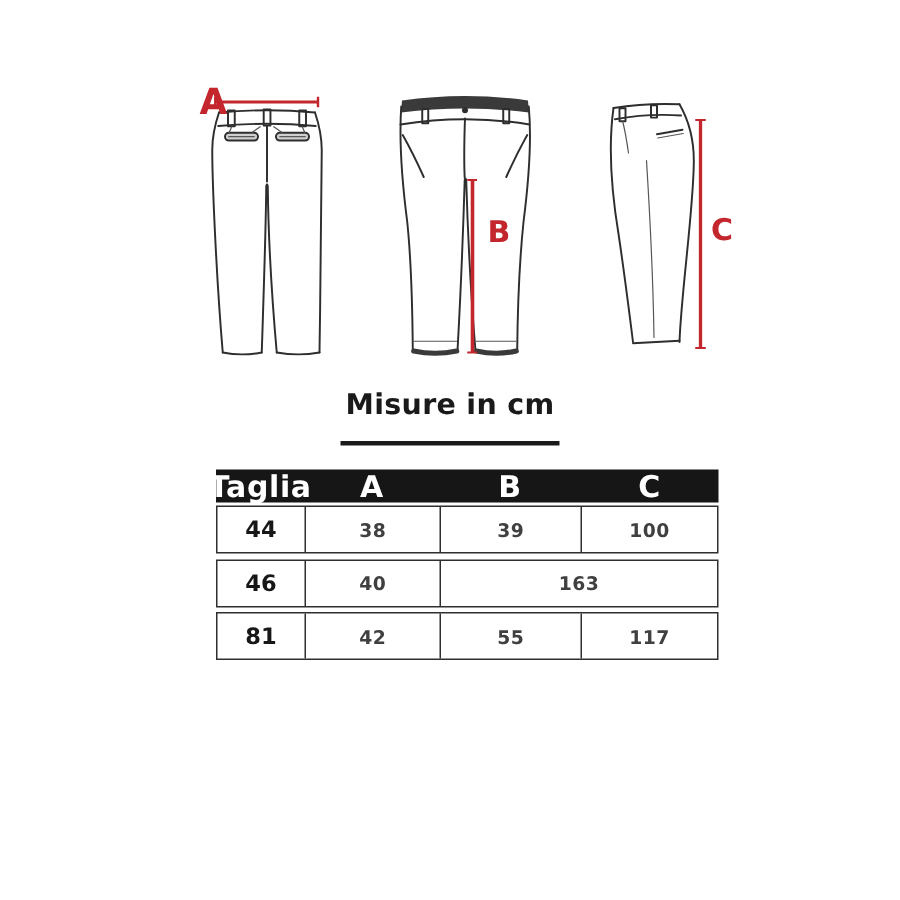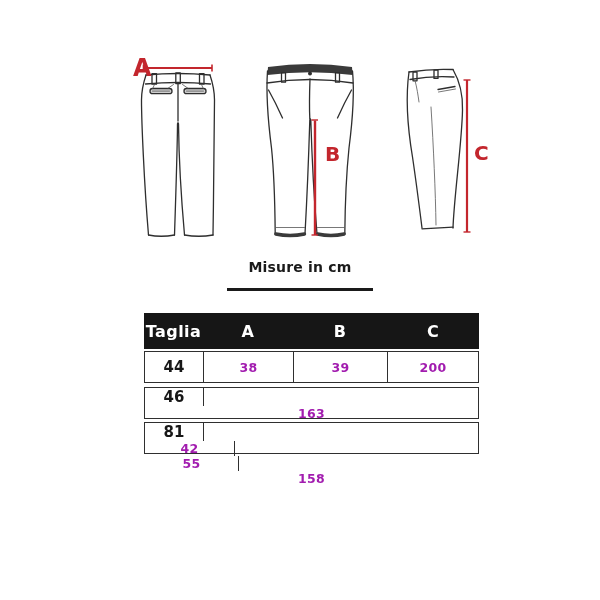--- a/index.html
+++ b/index.html
@@ -15,40 +15,40 @@
   g.red-ln > line{stroke:var(--accent-red,#c3262d);}
   
   .measure-label{
     position:absolute;color:var(--accent-red,#c3262d);font-weight:bold;line-height:1;
   }
   #label-a{left:133px;top:56px;font-size:24px;}
   #label-b{left:325px;top:144px;font-size:20px;}
   #label-c{left:474px;top:143px;font-size:20px;}
   
   .title-wrap{position:absolute;top:259px;left:0;width:600px;text-align:center;}
-  .title{font-size:14px;font-weight:bold;color:var(--text-dark,#1a1a1a);letter-spacing:.2px;}
+  .title{font-size:19px;font-weight:bold;color:var(--text-dark,#1a1a1a);letter-spacing:.2px;}
   .title-underline{width:146px;height:3px;background:var(--text-dark,#1a1a1a);margin:13px auto 0;}
   
   .table-wrap{position:absolute;left:144px;top:313px;width:335px;}
   .cell{display:flex;align-items:center;justify-content:center;box-sizing:border-box;}
   .col0{width:59px;}.col1{width:90px;}.col2{width:94px;}.col3{flex:1 1 auto;}
   .thead{
-    display:flex;height:36px;background:var(--table-header-bg,#161616);
-    color:var(--table-header-text,#fff);font-weight:bold;font-size:16px;letter-spacing:.4px;
+    display:flex;height:22px;background:var(--table-header-bg,#161616);
+    color:var(--table-header-text,#fff);font-weight:bold;font-size:20px;letter-spacing:.4px;
   }
   .tbody{margin-top:2px;}
   .trow{
     display:flex;height:32px;border:1px solid var(--table-border,#2f2f2f);
     box-sizing:border-box;background:#fff;
   }
-  .trow + .trow{margin-top:3.5px;flex-direction:column;}
+  .trow + .trow{margin-top:3.5px;}
   .trow .cell{border-right:1px solid var(--table-border,#2f2f2f);}
   .trow .cell:last-child{border-right:none;}
   .size-cell{font-size:15px;font-weight:bold;color:#171717;}
-  .val-cell{font-size:12.5px;font-weight:bold;color:#a21caf;letter-spacing:.3px;}
+  .val-cell{font-size:12.5px;font-weight:bold;color:#404040;letter-spacing:.3px;}
 </style>
 </head>
 <body>
 
 <div id="stage">
 
   <svg class="abs" style="left:138px;top:60px" width="80" height="180" viewBox="0 0 80 180">
     <g class="red-ln">
       <line x1="5.5" y1="8" x2="74" y2="8" stroke-width="1.9"></line>
       <line x1="5.5" y1="4.5" x2="5.5" y2="11.5" stroke-width="1.6"></line>
@@ -138,28 +138,29 @@
       <div class="cell col0">Taglia</div>
       <div class="cell col1">A</div>
       <div class="cell col2">B</div>
       <div class="cell col3">C</div>
     </div>
     <div class="tbody">
       <div class="trow">
         <div class="cell col0 size-cell">44</div>
         <div class="cell col1 val-cell">38</div>
         <div class="cell col2 val-cell">39</div>
-        <div class="cell col3 val-cell">200</div>
+        <div class="cell col3 val-cell">100</div>
       </div>
       <div class="trow">
         <div class="cell col0 size-cell">46</div>
+        <div class="cell col1 val-cell">40</div>
         <div class="cell col3 val-cell">163</div>
       </div>
       <div class="trow">
         <div class="cell col0 size-cell">81</div>
         <div class="cell col1 val-cell">42</div>
         <div class="cell col2 val-cell">55</div>
-        <div class="cell col3 val-cell">158</div>
+        <div class="cell col3 val-cell">117</div>
       </div>
     </div>
   </div>
 
 </div>
 
 </body></html>

